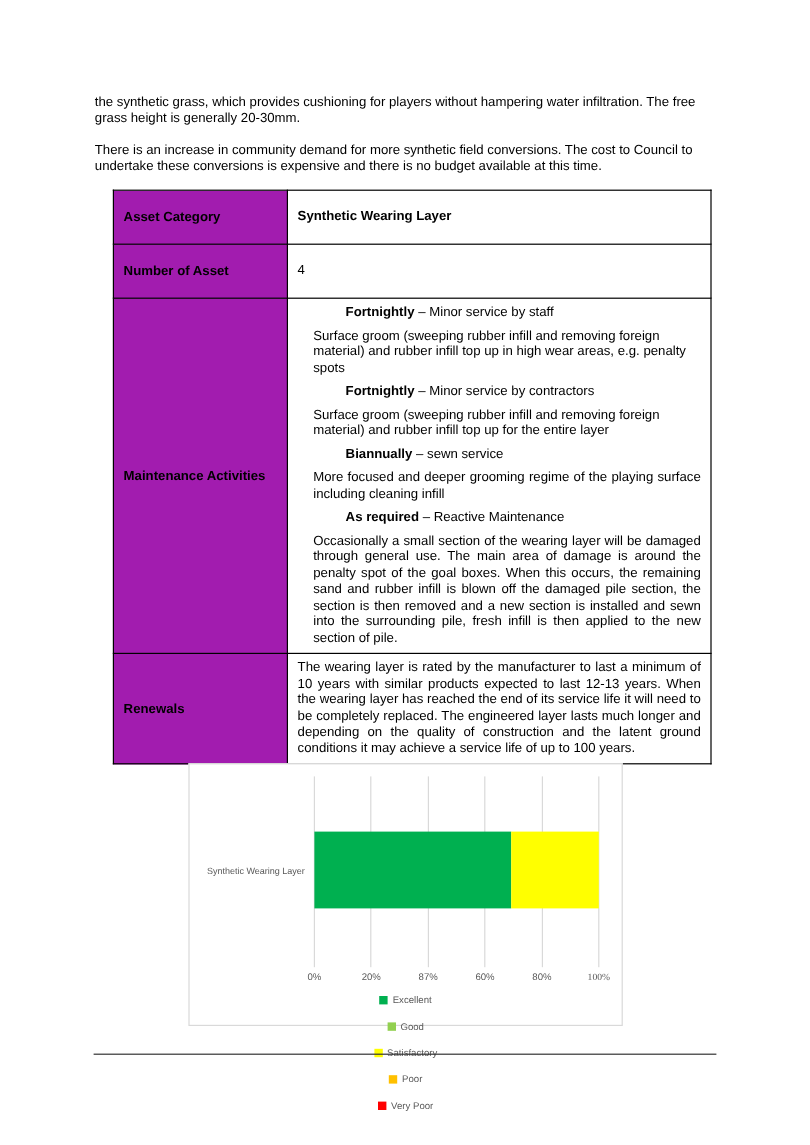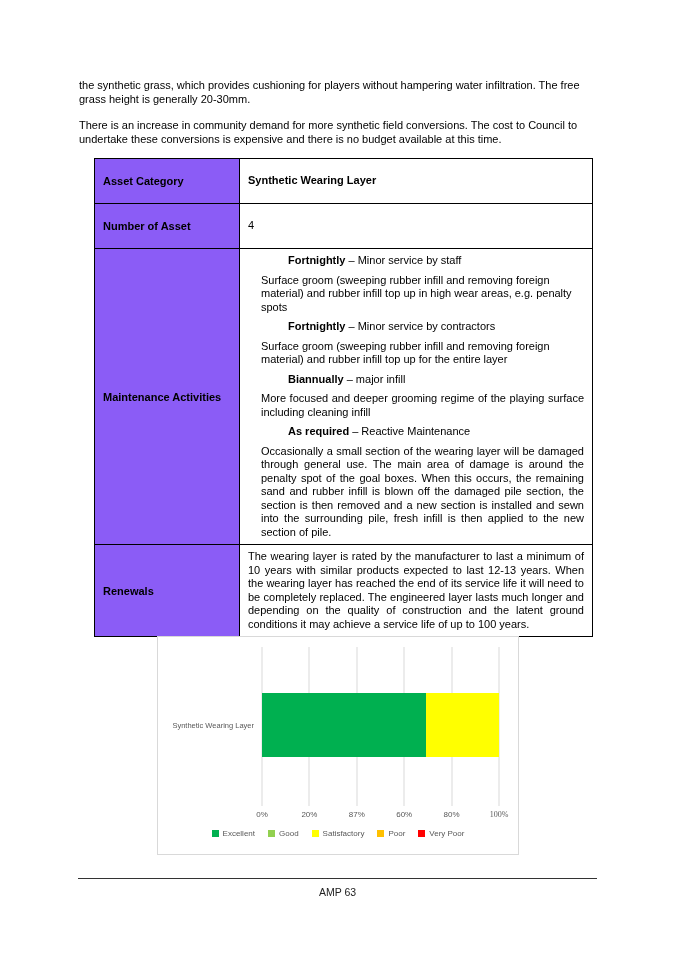--- a/index.html
+++ b/index.html
@@ -6,40 +6,40 @@
   body{width:675px;height:954px;position:relative;font-family:"Liberation Sans",sans-serif;color:#000;}
   .page{position:absolute;inset:0;background:#fff;}
 
   .body-text{position:absolute;left:79px;width:521px;margin:0;font-size:11px;line-height:14px;}
   .p1{top:78px;}
   .p2{top:118px;}
 
   
   .asset-table{position:absolute;left:94px;top:158px;width:499px;border-collapse:collapse;font-size:11px;table-layout:fixed;}
   .asset-table td{border:1px solid #000;vertical-align:middle;}
-  .label-cell{background:#8b5cf6;font-weight:bold;width:145px;padding:16px 8px;}
+  .label-cell{background:#a21caf;font-weight:bold;width:145px;padding:16px 8px;}
   .value-cell{padding:5px 8px;line-height:13.5px;}
   tr.small td{height:28px;box-sizing:border-box;}
   .bold{font-weight:bold;}
   .maint-cell{vertical-align:top;}
   .maint-cell p{margin:0 0 6px 0;line-height:13.5px;}
   .m-term .term{font-weight:bold;padding-left:40px;}
   .m-detail{margin-left:13px !important;}
   .justify{text-align:justify;}
 
   
   .chart{position:absolute;left:157px;top:636px;width:360px;height:217px;border:1px solid #D9D9D9;background:#fff;color:#595959;}
   .plot{position:absolute;left:104px;top:10px;width:237px;height:159px;}
   .gridline{position:absolute;top:0;bottom:0;width:1px;background:#D9D9D9;transform:translateX(-0.5px);}
   .bar{position:absolute;left:0;top:46px;height:64px;width:100%;display:flex;}
   .bar>div{height:100%;}
   .cat-label{position:absolute;top:84px;right:264px;font-size:7.5px;white-space:nowrap;color:#595959;}
   .ticks{position:absolute;left:104px;top:173px;width:237px;height:12px;font-size:8px;}
   .ticks .tick{position:absolute;transform:translateX(-50%);white-space:nowrap;}
-  .legend{position:absolute;left:0;top:192px;width:100%;display:flex;justify-content:center;align-items:center;gap:13px;font-size:8px;}
+  .legend{position:absolute;left:0;top:192px;width:100%;display:flex;justify-content:center;align-items:center;gap:13px;font-size:8px;flex-direction:column;}
   .legend-item{display:flex;align-items:center;gap:4px;}
   .swatch{width:7px;height:7px;display:inline-block;}
 
   
   .footer-rule{position:absolute;left:78px;right:78px;top:878px;border-top:1px solid #333;}
   .footer-text{position:absolute;left:0;width:100%;top:886px;text-align:center;font-size:10.5px;color:#222;}
 </style>
 </head>
 <body>
 
@@ -58,21 +58,21 @@
       <td class="label-cell">Number of Asset</td>
       <td class="value-cell">4</td>
     </tr>
     <tr>
       <td class="label-cell">Maintenance Activities</td>
       <td class="value-cell maint-cell">
         <p class="m-term"><span class="term">Fortnightly</span><span> – Minor service by staff</span></p>
         <p class="m-detail">Surface groom (sweeping rubber infill and removing foreign material) and rubber infill top up in high wear areas, e.g. penalty spots</p>
         <p class="m-term"><span class="term">Fortnightly</span><span> – Minor service by contractors</span></p>
         <p class="m-detail">Surface groom (sweeping rubber infill and removing foreign material) and rubber infill top up for the entire layer</p>
-        <p class="m-term"><span class="term">Biannually</span><span> – major infill</span></p>
+        <p class="m-term"><span class="term">Biannually</span><span> – sewn service</span></p>
         <p class="m-detail justify">More focused and deeper grooming regime of the playing surface including cleaning infill</p>
         <p class="m-term"><span class="term">As required</span><span> – Reactive Maintenance</span></p>
         <p class="m-detail justify" style="margin-bottom:0;">Occasionally a small section of the wearing layer will be damaged through general use. The main area of damage is around the penalty spot of the goal boxes. When this occurs, the remaining sand and rubber infill is blown off the damaged pile section, the section is then removed and a new section is installed and sewn into the surrounding pile, fresh infill is then applied to the new section of pile.</p>
       </td>
     </tr>
     <tr>
       <td class="label-cell">Renewals</td>
       <td class="value-cell justify">The wearing layer is rated by the manufacturer to last a minimum of 10 years with similar products expected to last 12-13 years. When the wearing layer has reached the end of its service life it will need to be completely replaced. The engineered layer lasts much longer and depending on the quality of construction and the latent ground conditions it may achieve a service life of up to 100 years.</td>
     </tr>
   </tbody>
@@ -120,15 +120,14 @@
           <span>Poor</span>
         </div>
         <div class="legend-item">
           <span class="swatch" style="background: rgb(255, 0, 0);"></span>
           <span>Very Poor</span>
         </div>
       </div>
   </div>
 
   <div class="footer-rule"></div>
-  <div class="footer-text">AMP 63</div>
 
 </div>
 
 </body></html>

